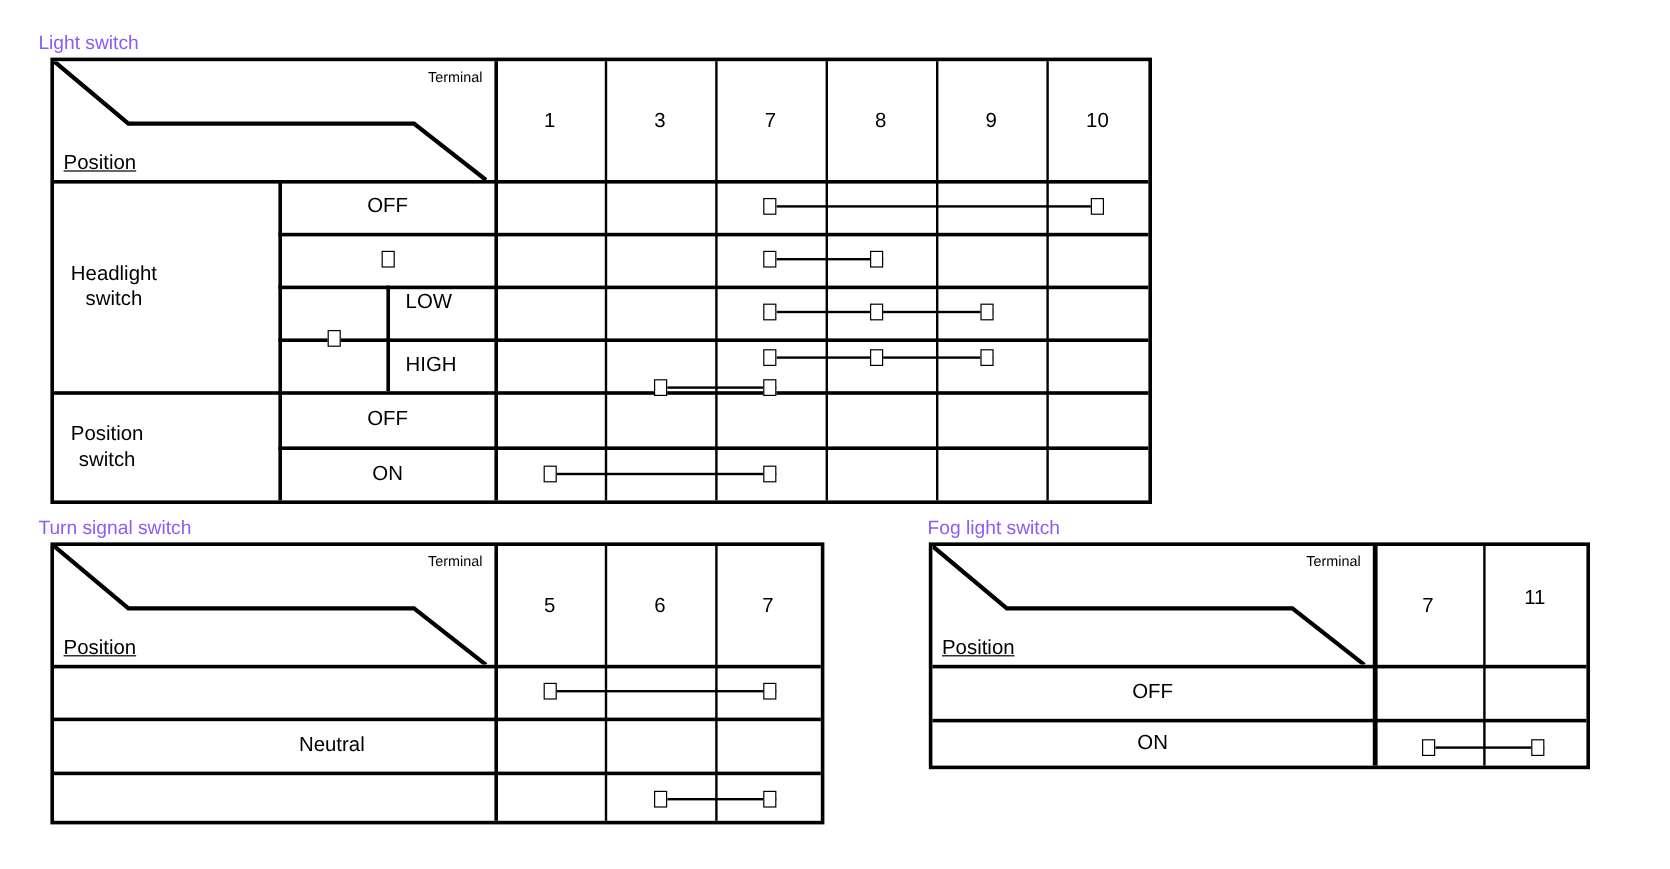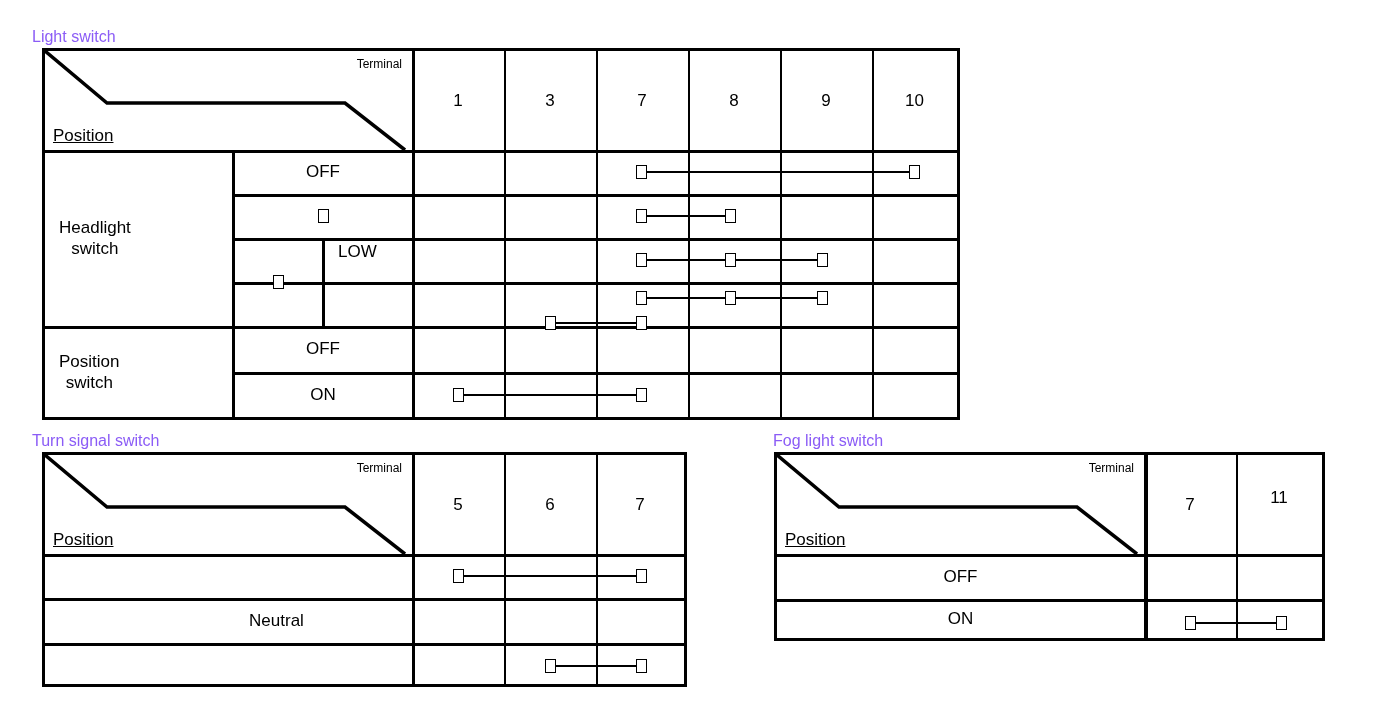--- a/index.html
+++ b/index.html
@@ -162,20 +162,21 @@
   <div class="cellText" style="left:189px; top:99px; width:178px; height:44px;">OFF</div>
 
   <div class="cellText" style="left:189px; top:143px; width:178px; height:44px;">
     <span class="lamp-glyph" style="position:relative; display:inline-block;"></span>
   </div>
 
   <div class="cellText" style="left:189px; top:187px; width:88px; height:88px;">
     <span class="lamp-glyph" style="position:relative; display:inline-block;"></span>
   </div>
   <div class="cellText left-al" style="left:279px; top:187px; width:88px; height:28px;text-align:right;">LOW</div>
+  <div class="cellText left-al" style="left:279px; top:231px; width:88px; height:44px;">HIGH</div>
 
   <div class="cellText" style="left:189px; top:275px; width:178px; height:46px;">OFF</div>
   <div class="cellText" style="left:189px; top:321px; width:178px; height:45px;">ON</div>
 
   <div class="term-link" style="left:602px; top:120px; width:273px;"></div>
   <div class="term-box" style="left:591px; top:114px;"></div>
   <div class="term-box" style="left:864px; top:114px;"></div>
 
   <div class="term-link" style="left:602px; top:164px; width:89px;"></div>
   <div class="term-box" style="left:591px; top:158px;"></div>

